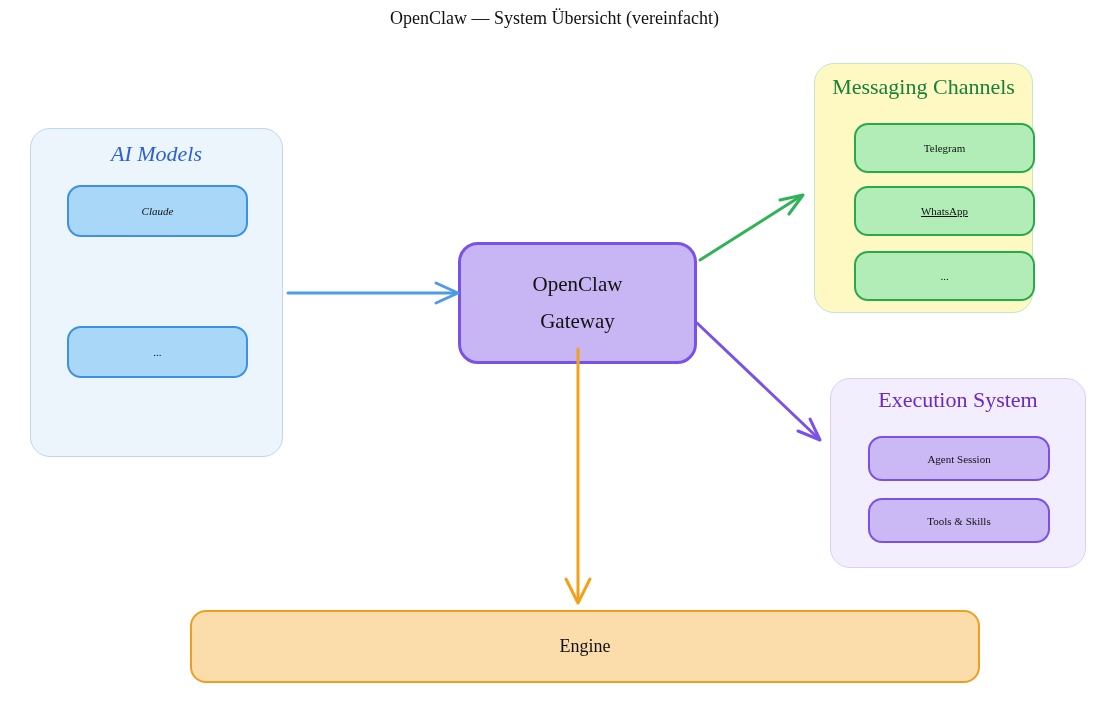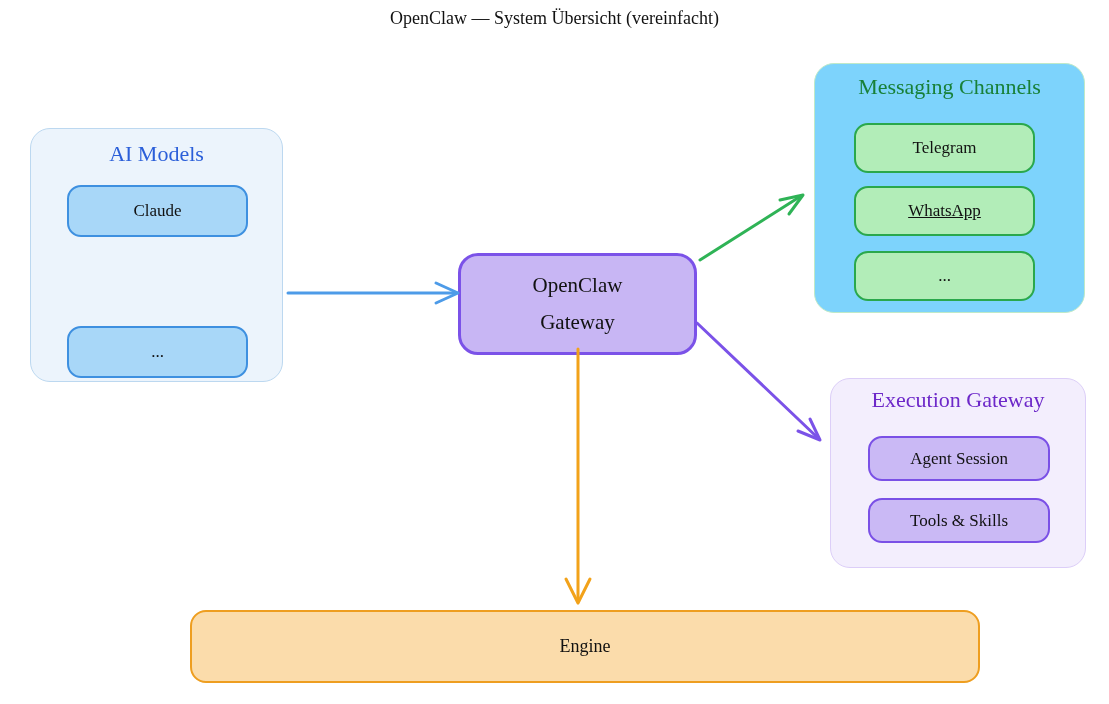--- a/index.html
+++ b/index.html
@@ -32,42 +32,43 @@
     text-align: center;
     font-size: 22px;
   }
   .node {
     position: absolute;
     border-radius: 14px;
     box-sizing: border-box;
     display: flex;
     align-items: center;
     justify-content: center;
-    font-size: 17px;
+    font-size: 11px;
     color: #111111;
   }
   
   .group-blue {
-    left: 30px; top: 128px; width: 253px; height: 254px;
+    left: 30px; top: 128px; width: 253px; height: 329px;
     background: #ecf4fc;
     border: 1.5px solid #bcd8f0;
+    font-style: italic;
   }
   .group-blue .group-title { top: 12px; color: #2b5fd9; }
   .node-blue {
     background: #a8d7f8;
     border: 2.5px solid #3e90e0;
     width: 181px; height: 52px; left: 36px;
   }
   .node-blue.n0 { top: 56px; }
   .node-blue.n1 { top: 127px; }
   .node-blue.n2 { top: 197px; }
   
   .group-green {
-    left: 814px; top: 63px; width: 271px; height: 250px;
-    background: #7dd3fc;
+    left: 814px; top: 63px; width: 219px; height: 250px;
+    background: #fef9c3;
     border: 1.5px solid #bfe9c8;
   }
   .group-green .group-title { top: 10px; color: #188038; }
   .node-green {
     background: #b2edb8;
     border: 2.5px solid #2aa84c;
     width: 181px; height: 50px; left: 39px;
   }
   .node-green.n0 { top: 59px; }
   .node-green.n1 { top: 122px; text-decoration: underline; }
@@ -82,21 +83,21 @@
   .node-purple {
     background: #cab9f5;
     border: 2.5px solid #7a50e6;
     width: 182px; height: 45px; left: 37px;
   }
   .node-purple.n0 { top: 57px; }
   .node-purple.n1 { top: 119px; }
   
   .gateway {
     position: absolute;
-    left: 458px; top: 253px; width: 239px; height: 102px;
+    left: 458px; top: 242px; width: 239px; height: 122px;
     background: #c8b6f4;
     border: 3px solid #7b52e8;
     border-radius: 20px;
     box-sizing: border-box;
     display: flex;
     align-items: center;
     justify-content: center;
     text-align: center;
     font-size: 21px;
     line-height: 1.75;
@@ -145,21 +146,21 @@
   </section>
 
   <section class="group group-green">
     <div class="group-title">Messaging Channels</div>
     <div class="node node-green n0">Telegram</div>
     <div class="node node-green n1">WhatsApp</div>
     <div class="node node-green n2">...</div>
   </section>
 
   <section class="group group-purple">
-    <div class="group-title">Execution Gateway</div>
+    <div class="group-title">Execution System</div>
     <div class="node node-purple n0">Agent Session</div>
     <div class="node node-purple n1">Tools &amp; Skills</div>
   </section>
 
   <div class="gateway">OpenClaw Gateway</div>
 
   <div class="storage">Engine</div>
 
   <svg class="arrows" viewBox="0 0 1109 704" xmlns="http://www.w3.org/2000/svg">
 

